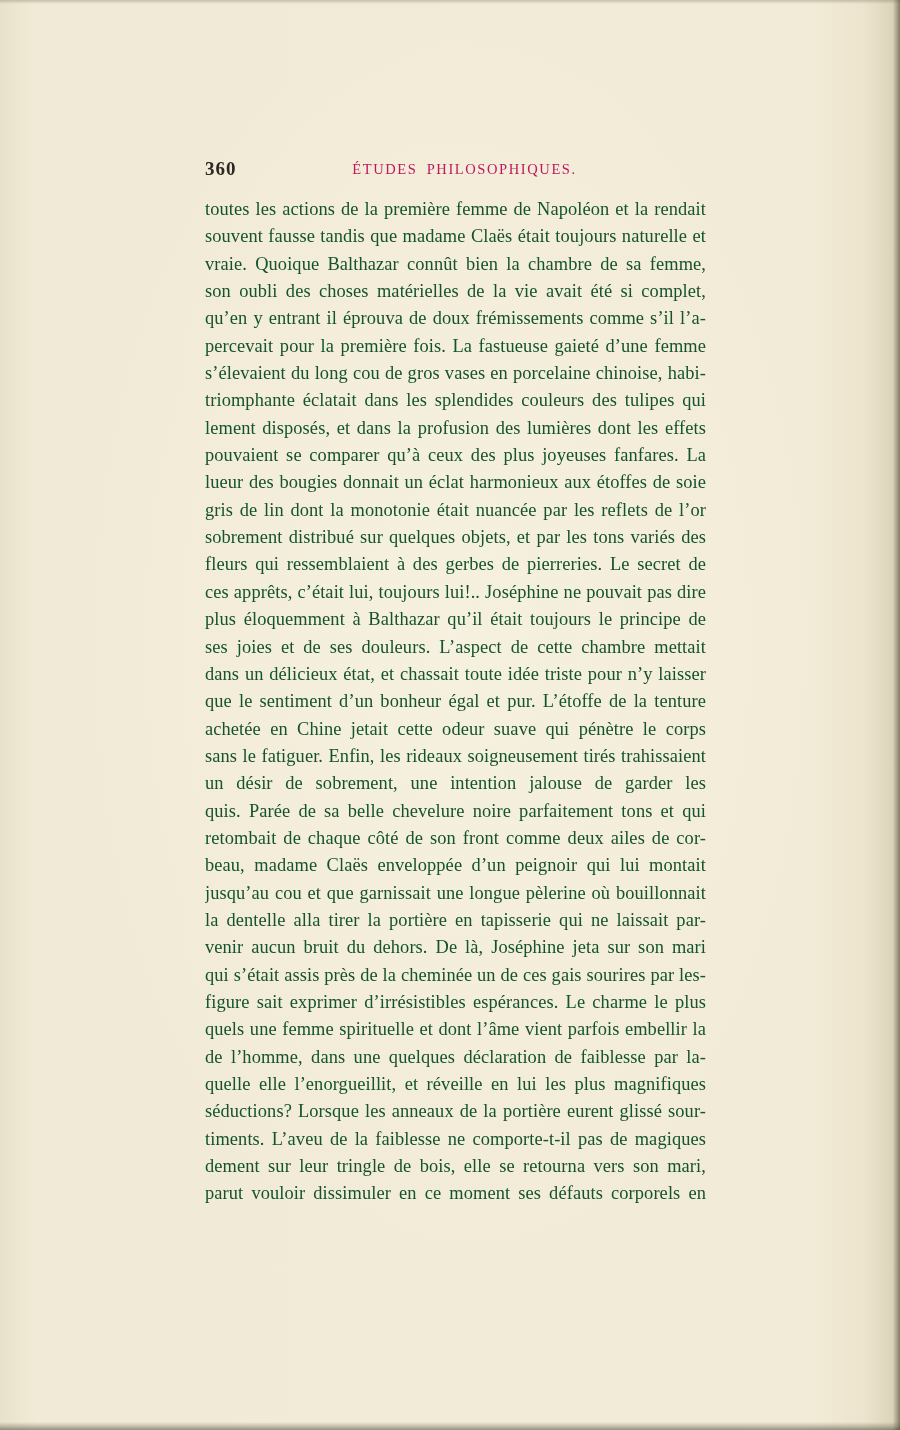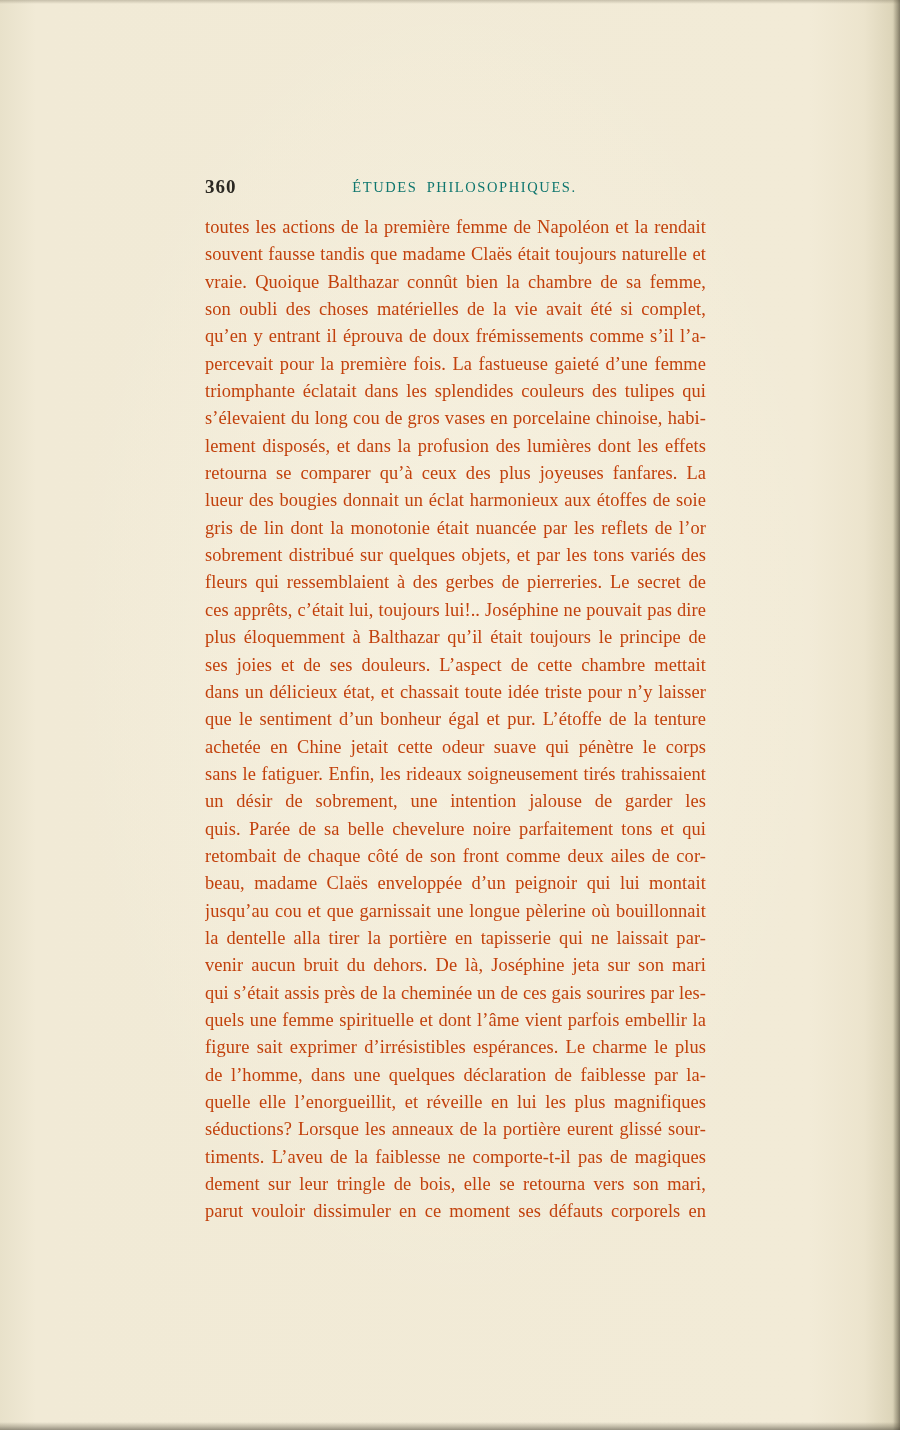--- a/index.html
+++ b/index.html
@@ -42,21 +42,21 @@
     position: absolute;
     left: 0;
     top: 0;
     width: 100%;
     height: 4px;
     background: linear-gradient(180deg, rgba(120,112,90,0.35) 0%, rgba(120,112,90,0) 100%);
   }
   .content {
     position: absolute;
     left: 205px;
-    top: 176px;
+    top: 158px;
     width: 501px;
     color: #2e2b25;
   }
   .running-head {
     display: flex;
     align-items: baseline;
     position: relative;
     height: 30px;
     margin-bottom: 8px;
   }
@@ -71,33 +71,33 @@
   }
   .running-title {
     position: absolute;
     left: 0;
     right: -18px;
     top: 3px;
     text-align: center;
     font-size: 14.5px;
     letter-spacing: 1.6px;
     word-spacing: 4px;
-    color: #0f766e;
+    color: #be185d;
   }
   .text-block {
     margin-top: 2px;
   }
   .text-line {
     font-size: 18.4px;
     line-height: 27.35px;
     height: 27.35px;
     white-space: nowrap;
     text-align: justify;
     text-align-last: justify;
-    color: #c2410c;
+    color: #14532d;
     letter-spacing: 0.1px;
   }
   
   .text-line {
     white-space: normal;
     overflow: hidden;
   }
 </style>
 </head>
 <body>
@@ -114,45 +114,45 @@
   </div>
 
   <div class="text-block">
 
   <div class="text-line">toutes les actions de la première femme de Napoléon et la rendait</div>
       <div class="text-line">souvent fausse tandis que madame Claës était toujours naturelle et</div>
       <div class="text-line">vraie. Quoique Balthazar connût bien la chambre de sa femme,</div>
       <div class="text-line">son oubli des choses matérielles de la vie avait été si complet,</div>
       <div class="text-line">qu’en y entrant il éprouva de doux frémissements comme s’il l’a-</div>
       <div class="text-line">percevait pour la première fois. La fastueuse gaieté d’une femme</div>
+      <div class="text-line">s’élevaient du long cou de gros vases en porcelaine chinoise, habi-</div>
       <div class="text-line">triomphante éclatait dans les splendides couleurs des tulipes qui</div>
-      <div class="text-line">s’élevaient du long cou de gros vases en porcelaine chinoise, habi-</div>
       <div class="text-line">lement disposés, et dans la profusion des lumières dont les effets ne</div>
-      <div class="text-line">retourna se comparer qu’à ceux des plus joyeuses fanfares. La</div>
+      <div class="text-line">pouvaient se comparer qu’à ceux des plus joyeuses fanfares. La</div>
       <div class="text-line">lueur des bougies donnait un éclat harmonieux aux étoffes de soie</div>
       <div class="text-line">gris de lin dont la monotonie était nuancée par les reflets de l’or</div>
       <div class="text-line">sobrement distribué sur quelques objets, et par les tons variés des</div>
       <div class="text-line">fleurs qui ressemblaient à des gerbes de pierreries. Le secret de</div>
       <div class="text-line">ces apprêts, c’était lui, toujours lui!.. Joséphine ne pouvait pas dire</div>
       <div class="text-line">plus éloquemment à Balthazar qu’il était toujours le principe de</div>
       <div class="text-line">ses joies et de ses douleurs. L’aspect de cette chambre mettait l’âme</div>
       <div class="text-line">dans un délicieux état, et chassait toute idée triste pour n’y laisser</div>
       <div class="text-line">que le sentiment d’un bonheur égal et pur. L’étoffe de la tenture</div>
       <div class="text-line">achetée en Chine jetait cette odeur suave qui pénètre le corps</div>
       <div class="text-line">sans le fatiguer. Enfin, les rideaux soigneusement tirés trahissaient</div>
       <div class="text-line">un désir de sobrement, une intention jalouse de garder les moindres</div>
       <div class="text-line">quis. Parée de sa belle chevelure noire parfaitement tons et qui</div>
       <div class="text-line">retombait de chaque côté de son front comme deux ailes de cor-</div>
       <div class="text-line">beau, madame Claës enveloppée d’un peignoir qui lui montait</div>
       <div class="text-line">jusqu’au cou et que garnissait une longue pèlerine où bouillonnait</div>
       <div class="text-line">la dentelle alla tirer la portière en tapisserie qui ne laissait par-</div>
       <div class="text-line">venir aucun bruit du dehors. De là, Joséphine jeta sur son mari</div>
       <div class="text-line">qui s’était assis près de la cheminée un de ces gais sourires par les-</div>
+      <div class="text-line">figure sait exprimer d’irrésistibles espérances. Le charme le plus</div>
       <div class="text-line">quels une femme spirituelle et dont l’âme vient parfois embellir la</div>
-      <div class="text-line">figure sait exprimer d’irrésistibles espérances. Le charme le plus</div>
       <div class="text-line">de l’homme, dans une quelques déclaration de faiblesse par la-</div>
       <div class="text-line">quelle elle l’enorgueillit, et réveille en lui les plus magnifiques sen-</div>
       <div class="text-line">séductions? Lorsque les anneaux de la portière eurent glissé sour-</div>
       <div class="text-line">timents. L’aveu de la faiblesse ne comporte-t-il pas de magiques</div>
       <div class="text-line">dement sur leur tringle de bois, elle se retourna vers son mari,</div>
       <div class="text-line">parut vouloir dissimuler en ce moment ses défauts corporels en</div>
     </div>
 </div>
 
 </body></html>

